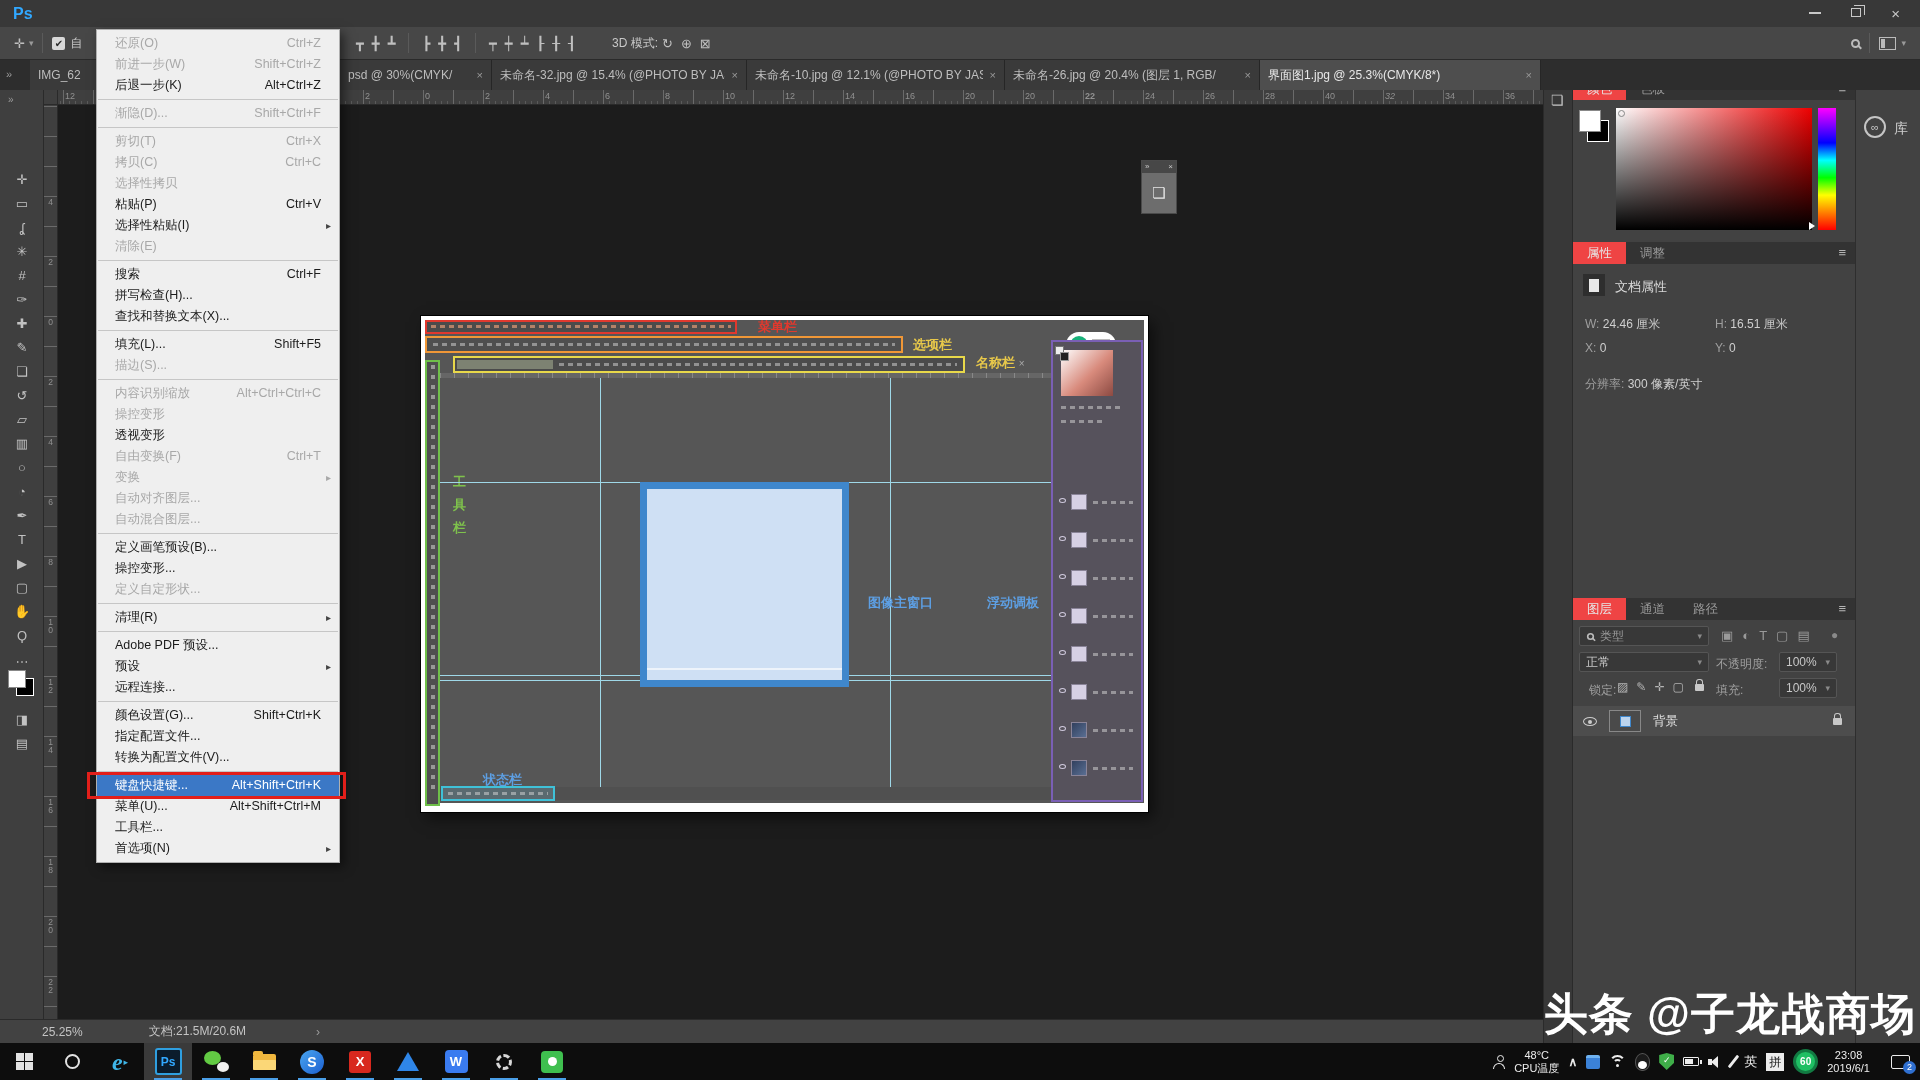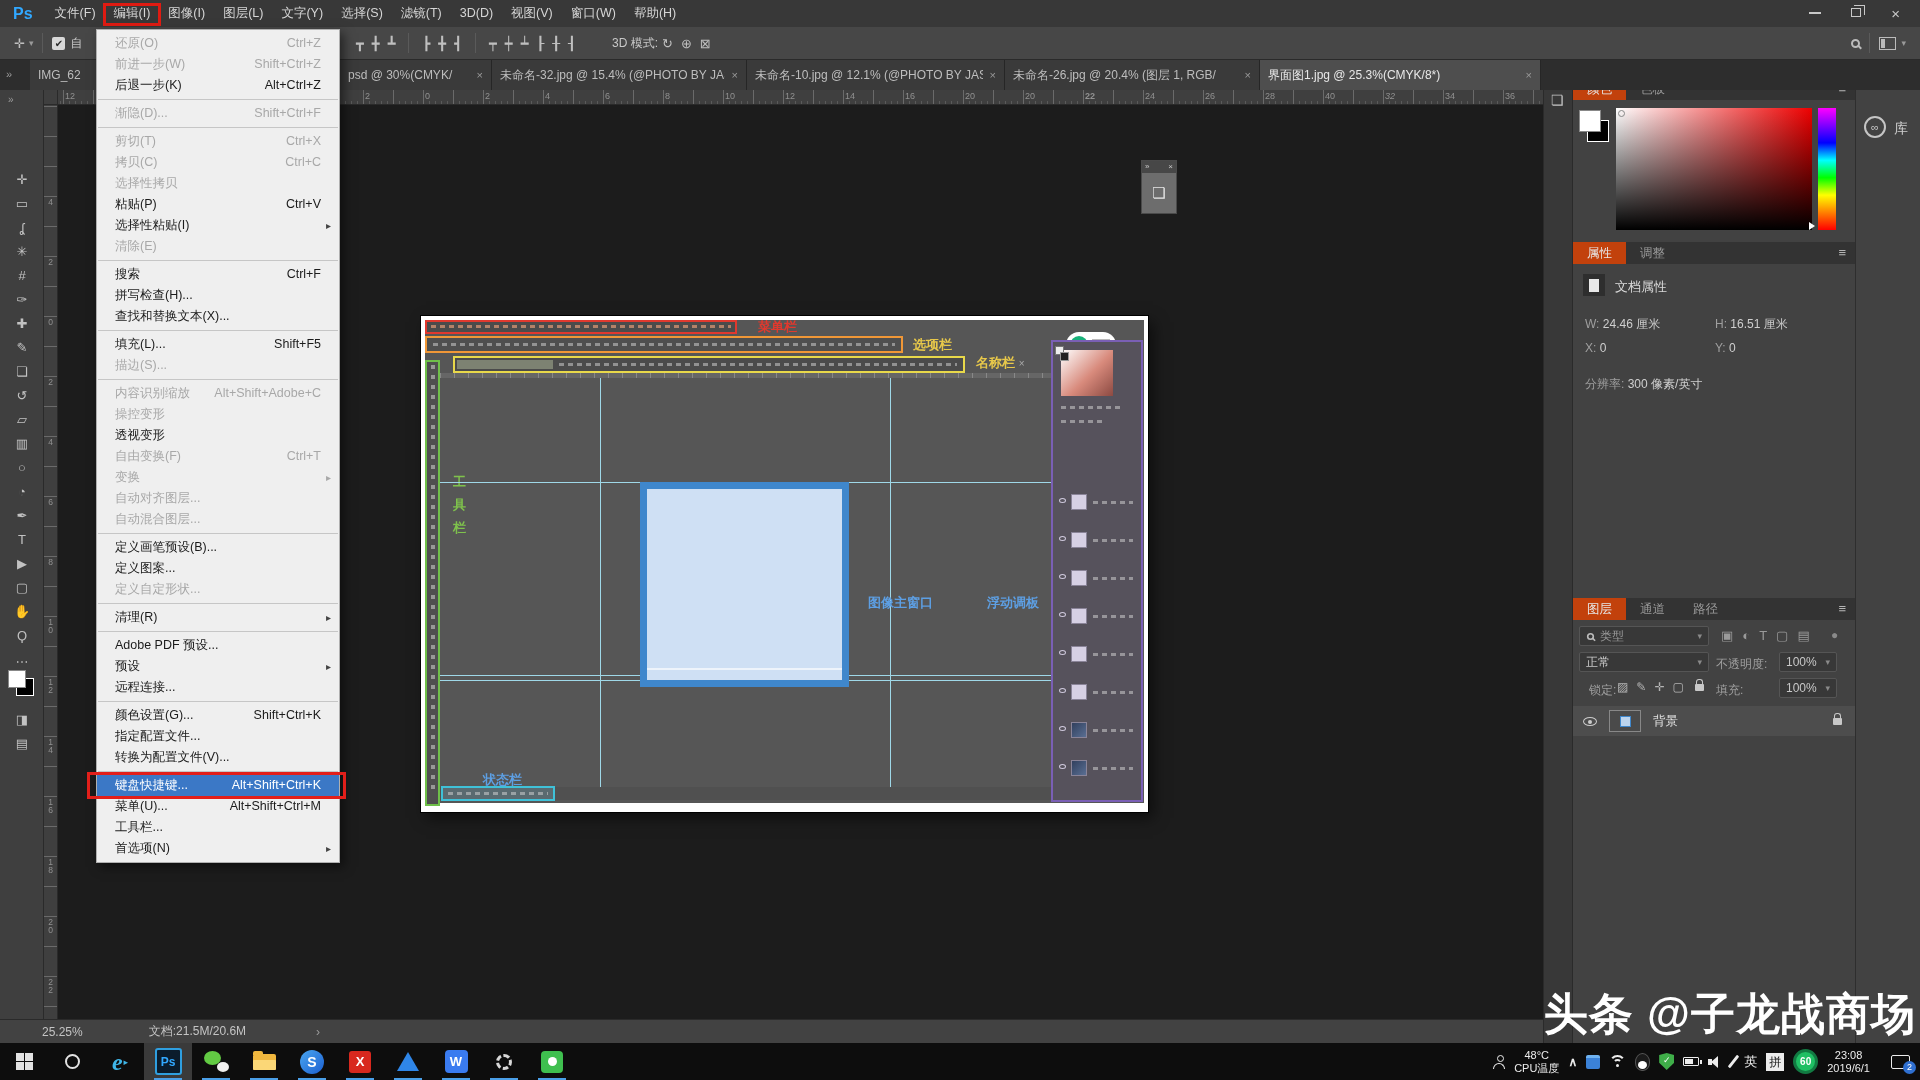--- a/index.html
+++ b/index.html
@@ -58,21 +58,21 @@
   
   #floatwidget{position:absolute;left:1083px;top:55px;width:36px;height:54px;background:#6d6d6d;border:1px solid #4a4a4a}
   #floatwidget .fw-head{height:12px;background:#474747;color:#c8c8c8;font-size:8px;line-height:12px;padding:0 3px;display:flex;justify-content:space-between}
   #floatwidget .fw-body{text-align:center;font-size:15px;color:#e6e6e6;line-height:40px}
   
   #collapsedstrip{left:1543px;top:60px;width:29px;height:983px;background:#383838;border-left:1px solid #2a2a2a;z-index:5}
   #dock{left:1572px;top:60px;width:283px;height:983px;background:#424242;border-left:1px solid #2a2a2a;z-index:5}
   #libstrip{left:1855px;top:60px;width:65px;height:983px;background:#424242;border-left:1px solid #2e2e2e;z-index:5}
   .ptabs{position:absolute;left:0;width:283px;height:22px;background:#333;display:flex;align-items:stretch}
   .ptab{padding:0 14px;font-size:12.5px;line-height:22px;color:#9a9a9a}
-  .ptab.active{background:#c2410c;color:#e6e6e6}
+  .ptab.active{background:#ef4444;color:#e6e6e6}
   .pburger{margin-left:auto;color:#b5b5b5;font-size:13px;line-height:22px;padding-right:10px}
   .fieldbox{position:absolute;background:#383838;border:1px solid #555;border-radius:2px;font-size:12px;color:#c8c8c8;display:flex;align-items:center;padding:0 6px;height:20px}
   .fieldbox .carát{margin-left:auto;color:#8a8a8a;font-size:9px}
   .dock-label{font-size:12px;color:#9f9f9f}
   .dock-val{font-size:12px;color:#cfcfcf}
   .eye{width:14px;height:9px;border:1px solid #ccc;border-radius:50%;position:relative;display:inline-block}
   .eye::after{content:'';position:absolute;left:4px;top:2px;width:4px;height:4px;border-radius:50%;background:#ccc}
   .lock{width:9px;height:7px;background:#c8c8c8;border-radius:1px;position:relative;display:inline-block}
   .lock::before{content:'';position:absolute;left:1px;top:-5px;width:5px;height:5px;border:1.5px solid #c8c8c8;border-bottom:none;border-radius:3px 3px 0 0}
   .cc-ring{width:22px;height:22px;border:2px solid #c5c5c5;border-radius:50%;color:#c5c5c5;font-size:11px;text-align:center;line-height:19px}
@@ -138,33 +138,20 @@
   .ime{width:18px;height:18px;background:#ececec;color:#111;font-size:12px;line-height:18px;text-align:center}
   .g60{width:25px;height:25px;border-radius:50%;background:#1fbf63;border:3px solid #127a42;color:#fff;font-size:10px;font-weight:bold;display:flex;align-items:center;justify-content:center}
   .notif{width:19px;height:14px;border:1.5px solid #ececec;border-radius:2px;position:relative;margin-left:12px}
   .notif .badge{position:absolute;right:-7px;bottom:-6px;width:13px;height:13px;border-radius:50%;background:#2f6fd0;color:#fff;font-size:9px;line-height:13px;text-align:center}
 </style>
 </head>
 <body>
 
 <div id="titlebar" class="abs">
   <span class="ps-logo">Ps</span>
-  <span id="menubar-items" style="display:flex">
-      <span class="menu-item">文件(F)</span>
-      <span class="menu-item active">编辑(I)</span>
-      <span class="menu-item">图像(I)</span>
-      <span class="menu-item">图层(L)</span>
-      <span class="menu-item">文字(Y)</span>
-      <span class="menu-item">选择(S)</span>
-      <span class="menu-item">滤镜(T)</span>
-      <span class="menu-item">3D(D)</span>
-      <span class="menu-item">视图(V)</span>
-      <span class="menu-item">窗口(W)</span>
-      <span class="menu-item">帮助(H)</span>
-    </span>
   <span class="win-controls">
     <span><span class="minimize-bar"></span></span>
     <span><span class="restore-box"></span></span>
     <span style="font-size:15px">×</span>
   </span>
 </div>
 
 <div id="optionsbar" class="abs">
   <div class="row" style="left:10px">
     <span class="opt-ic">✛</span>
@@ -621,21 +608,21 @@
       <span class="arrow"></span>
     </div>
     <div class="mi disabled">
       <span class="lbl">描边(S)...</span>
       <span class="sc"></span>
       <span class="arrow"></span>
     </div>
     <div class="msep"></div>
     <div class="mi disabled">
       <span class="lbl">内容识别缩放</span>
-      <span class="sc">Alt+Shift+Adobe+C</span>
+      <span class="sc">Alt+Ctrl+Ctrl+C</span>
       <span class="arrow"></span>
     </div>
     <div class="mi disabled">
       <span class="lbl">操控变形</span>
       <span class="sc"></span>
       <span class="arrow"></span>
     </div>
     <div class="mi">
       <span class="lbl">透视变形</span>
       <span class="sc"></span>
@@ -661,21 +648,21 @@
       <span class="sc"></span>
       <span class="arrow"></span>
     </div>
     <div class="msep"></div>
     <div class="mi">
       <span class="lbl">定义画笔预设(B)...</span>
       <span class="sc"></span>
       <span class="arrow"></span>
     </div>
     <div class="mi">
-      <span class="lbl">定义图案...</span>
+      <span class="lbl">操控变形...</span>
       <span class="sc"></span>
       <span class="arrow"></span>
     </div>
     <div class="mi disabled">
       <span class="lbl">定义自定形状...</span>
       <span class="sc"></span>
       <span class="arrow"></span>
     </div>
     <div class="msep"></div>
     <div class="mi">

